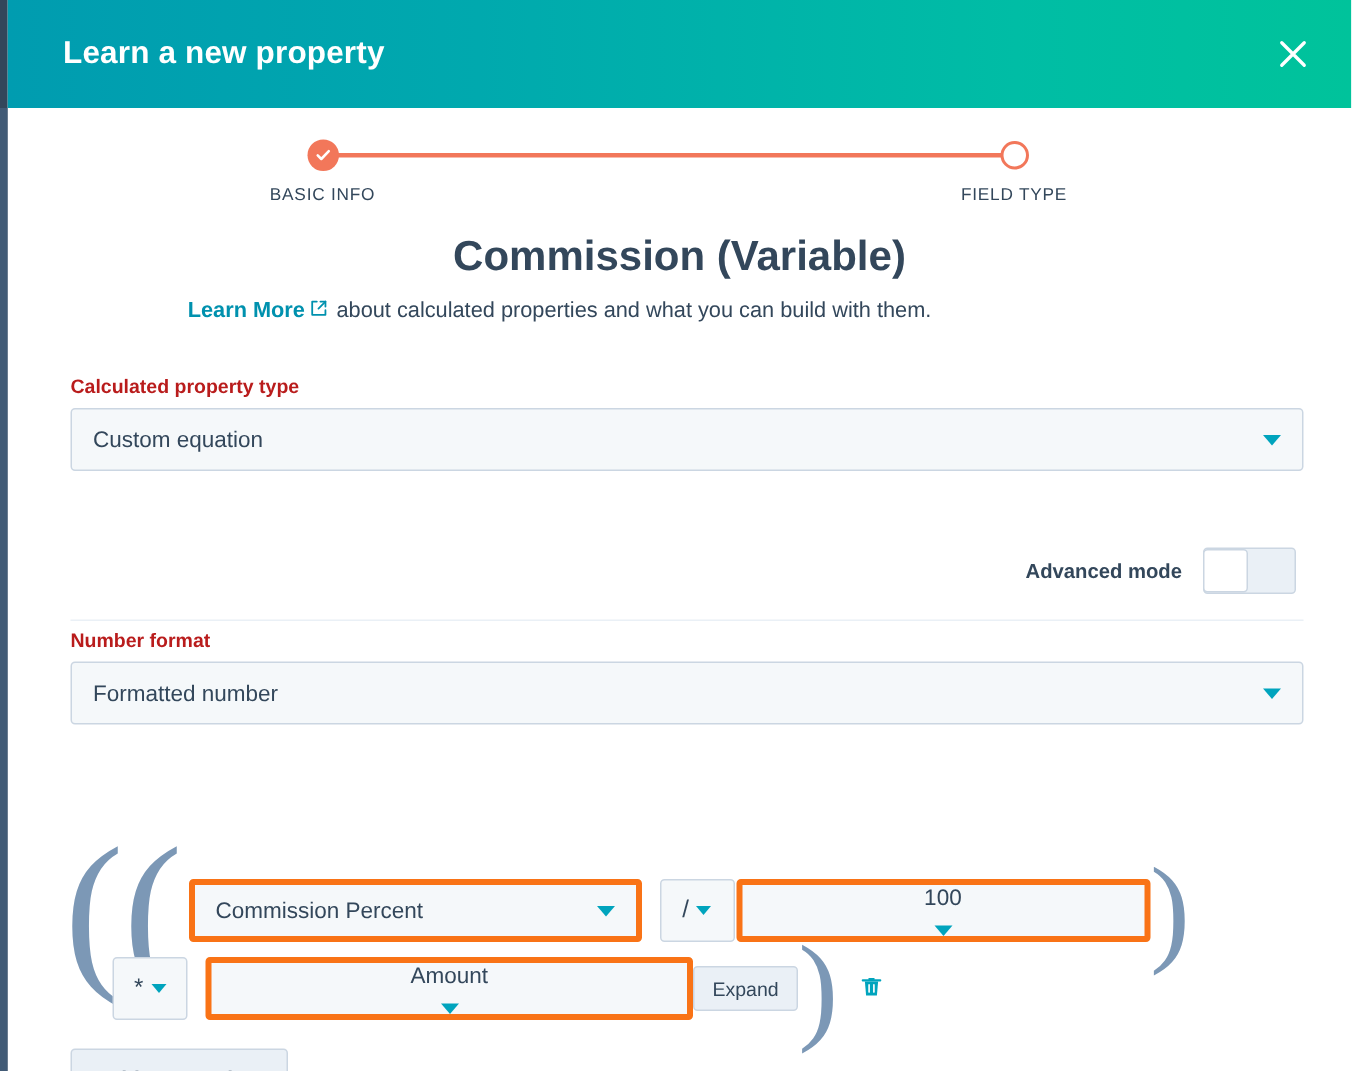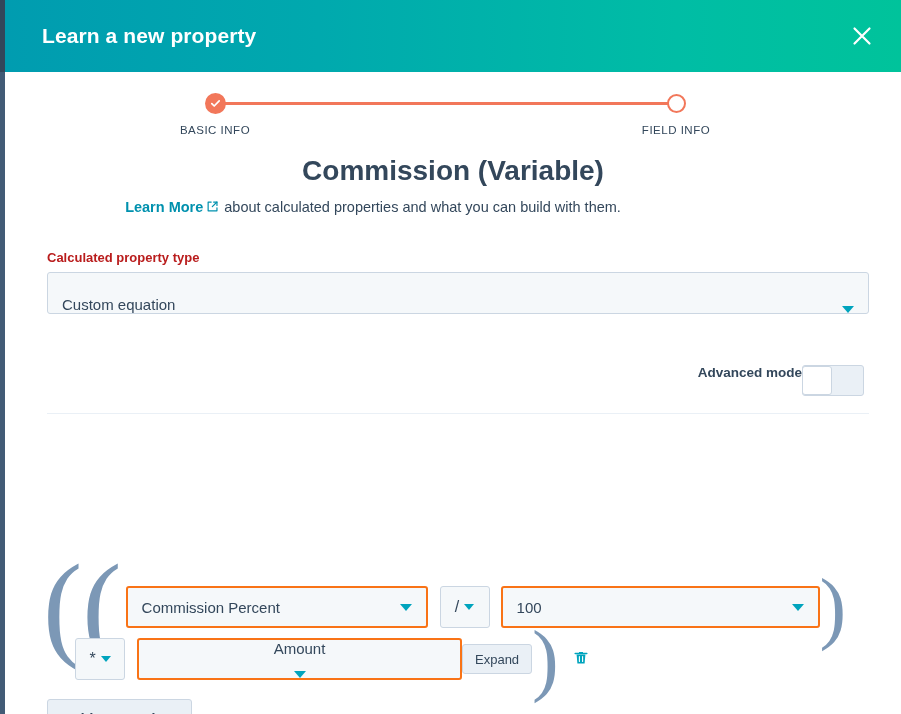--- a/index.html
+++ b/index.html
@@ -153,21 +153,21 @@
     color: #b91c1c;
     margin-bottom: 7px;
   }
   .select-box {
     width: 100%;
     height: 42px;
     background: #f5f8fa;
     border: 1px solid #cbd6e2;
     border-radius: 3px;
     display: flex;
-    align-items: flex-end;
+    align-items: center;
     padding: 0 14px;
     font-size: 15px;
     color: #33475b;
     cursor: pointer;
     position: relative;
   }
   .select-box .val { flex: 1; }
   .caret {
     width: 0; height: 0;
     border-left: 6px solid transparent;
@@ -188,20 +188,22 @@
     height: 1px;
     background: #eaf0f6;
   }
   .divider.d1 { top: 341px; }
 
   
   .adv-row {
     position: absolute;
     right: 37px; top: 293px;
     display: flex;
+    align-items: center;
+    gap: 14px;
   }
   .adv-label {
     font-size: 13.5px;
     font-weight: bold;
     color: #33475b;
   }
   .toggle {
     width: 62px; height: 31px;
     background: #eaf0f6;
     border: 1px solid #cbd6e2;
@@ -246,21 +248,21 @@
     line-height: 0.78;
     flex: none;
     user-select: none;
   }
   .paren.tall   { font-size: 118px; color: #7c98b6; }
   .paren.medium { font-size: 80px; }
 
   .eq-select {
     height: 42px;
     background: #f5f8fa;
-    border: 2px solid #f97316;
+    border: 4px solid #f97316;
     border-radius: 3px;
     display: flex;
     align-items: center;
     padding: 0 14px;
     font-size: 15px;
     color: #33475b;
     cursor: pointer;
   }
   .eq-select .val { flex: 1; }
 
@@ -353,21 +355,21 @@
             </svg>
           </div>
         </div>
         <div class="step-label">BASIC INFO</div>
       </div>
 
       <div class="step last">
         <div class="step-dot-wrap">
           <div class="dot-empty"></div>
         </div>
-        <div class="step-label">FIELD INFO</div>
+        <div class="step-label">FIELD TYPE</div>
       </div>
     </div>
 
     <div class="prop-title">Commission (Variable)</div>
 
     <div class="learn-line">
       <a class="learn-link">Learn More</a><span class="ext-icon">
         <svg width="13" height="13" viewBox="0 0 14 14">
           <path d="M5.6 2.2 H2.3 V11.7 H11.8 V8.4" stroke="#0091ae" stroke-width="1.3" fill="none" stroke-linecap="round" stroke-linejoin="round"></path>
           <path d="M8.2 2.2 H11.8 V5.8" stroke="#0091ae" stroke-width="1.3" fill="none" stroke-linecap="round" stroke-linejoin="round"></path>
@@ -386,38 +388,45 @@
 
     <div class="divider d1"></div>
 
     <div class="adv-row">
       <span class="adv-label">Advanced mode</span>
       <button class="toggle">
         <span class="toggle-knob"></span>
       </button>
     </div>
 
+    <div class="block-numfmt">
+      <div class="field-label">Number format</div>
+      <div class="select-box">
+        <span class="val">Formatted number</span>
+        <span class="caret"></span>
+      </div>
+    </div>
 
     <div class="equation">
 
       <div class="eq-row row1">
         <span class="paren tall">(</span>
         <span class="paren tall">(</span>
 
         <div class="eq-select" style="width:302px; margin-left:4px;">
           <span class="val">Commission Percent</span>
           <span class="caret"></span>
         </div>
 
         <div class="op-btn" style="margin-left:12px;">
           <span>/</span>
           <span class="caret"></span>
         </div>
 
-        <div class="eq-select" style="width:319px; margin-left:11px;">
+        <div class="eq-select" style="width:276px; margin-left:1px;flex-direction:column;">
           <span class="val">100</span>
           <span class="caret"></span>
         </div>
 
         <span class="paren medium">)</span>
       </div>
 
       <div class="eq-row row2">
         <div class="op-btn">
           <span>*</span>

